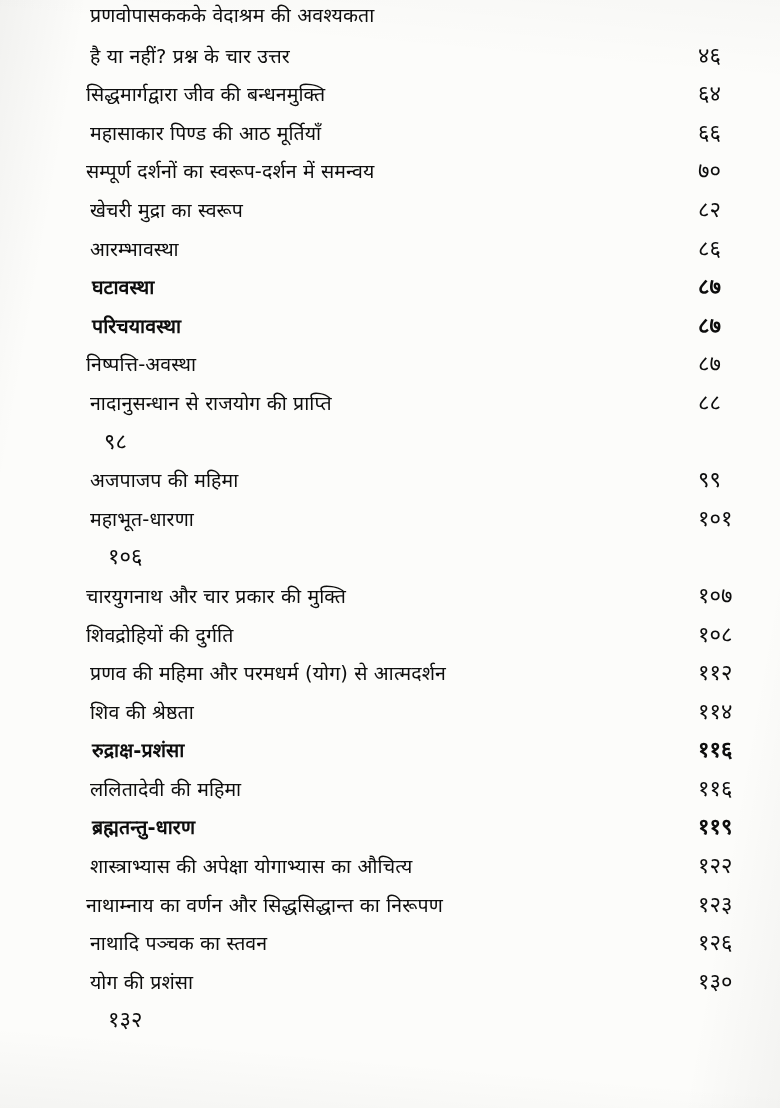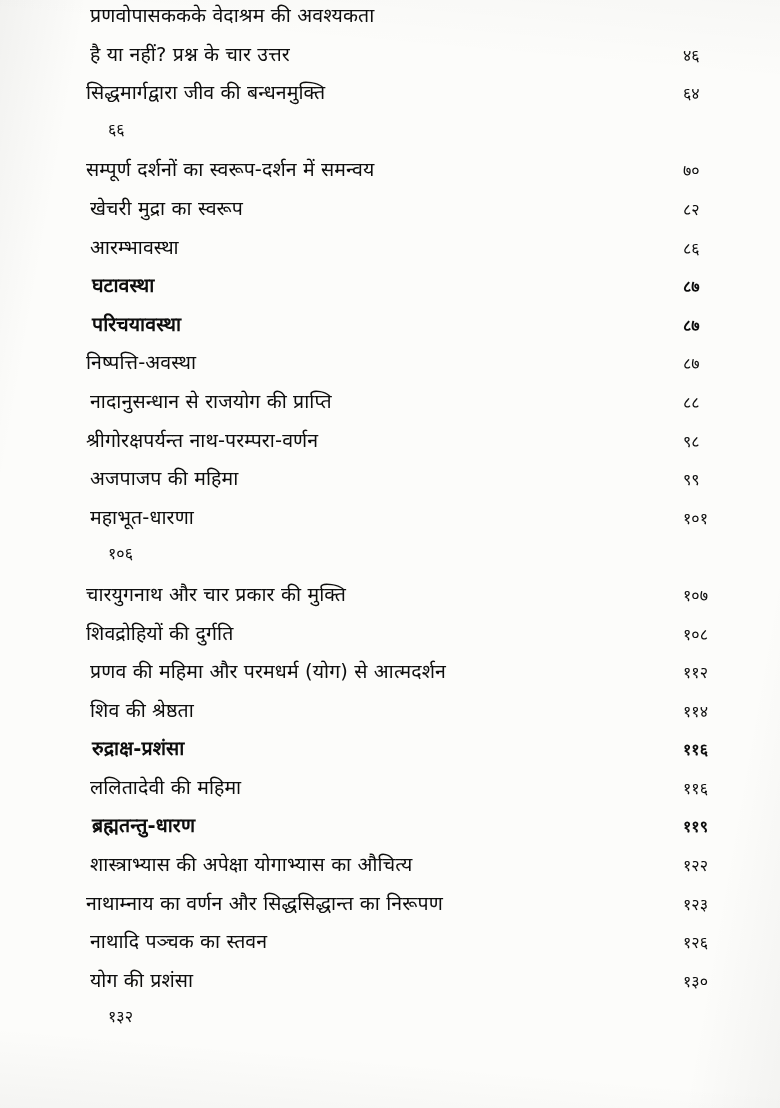--- a/index.html
+++ b/index.html
@@ -42,37 +42,37 @@
     margin: 0;
     padding: 6px 0 0 0;
   }
 
   .toc-entry {
     display: flex;
     align-items: baseline;
     justify-content: space-between;
     box-sizing: border-box;
     padding-left: 88px;
-    padding-right: 51px;
+    padding-right: 36px;
     height: 38.6px;
   }
 
   .entry-title {
     font-family: "DejaVu Sans", "Liberation Sans", sans-serif;
     font-size: 19.5px;
     line-height: 1;
     letter-spacing: 0.1px;
     white-space: nowrap;
     color: #0d0d0d;
     -webkit-font-smoothing: none;
   }
 
   .entry-page {
     font-family: "DejaVu Sans", "Liberation Sans", sans-serif;
-    font-size: 16px;
+    font-size: 22px;
     line-height: 1;
     color: #0d0d0d;
     min-width: 46px;
     text-align: left;
     margin-left: 18px;
   }
 
   
   .toc-entry.is-continuation .entry-page {
     visibility: hidden;
@@ -96,20 +96,21 @@
       </li>
       <li class="toc-entry indent-b">
         <span class="entry-title">है या नहीं? प्रश्न के चार उत्तर</span>
         <span class="entry-page">४६</span>
       </li>
       <li class="toc-entry indent-a">
         <span class="entry-title">सिद्धमार्गद्वारा जीव की बन्धनमुक्ति</span>
         <span class="entry-page">६४</span>
       </li>
       <li class="toc-entry indent-b">
+        <span class="entry-title">महासाकार पिण्ड की आठ मूर्तियाँ</span>
         <span class="entry-page">६६</span>
       </li>
       <li class="toc-entry indent-a">
         <span class="entry-title">सम्पूर्ण दर्शनों का स्वरूप-दर्शन में समन्वय</span>
         <span class="entry-page">७०</span>
       </li>
       <li class="toc-entry indent-b">
         <span class="entry-title">खेचरी मुद्रा का स्वरूप</span>
         <span class="entry-page">८२</span>
       </li>
@@ -127,21 +128,20 @@
       </li>
       <li class="toc-entry indent-a">
         <span class="entry-title">निष्पत्ति-अवस्था</span>
         <span class="entry-page">८७</span>
       </li>
       <li class="toc-entry indent-b">
         <span class="entry-title">नादानुसन्धान से राजयोग की प्राप्ति</span>
         <span class="entry-page">८८</span>
       </li>
       <li class="toc-entry indent-a">
-        <span class="entry-title">श्रीगोरक्षपर्यन्त नाथ-परम्परा-वर्णन</span>
         <span class="entry-page">९८</span>
       </li>
       <li class="toc-entry indent-b">
         <span class="entry-title">अजपाजप की महिमा</span>
         <span class="entry-page">९९</span>
       </li>
       <li class="toc-entry indent-b">
         <span class="entry-title">महाभूत-धारणा</span>
         <span class="entry-page">१०१</span>
       </li>

